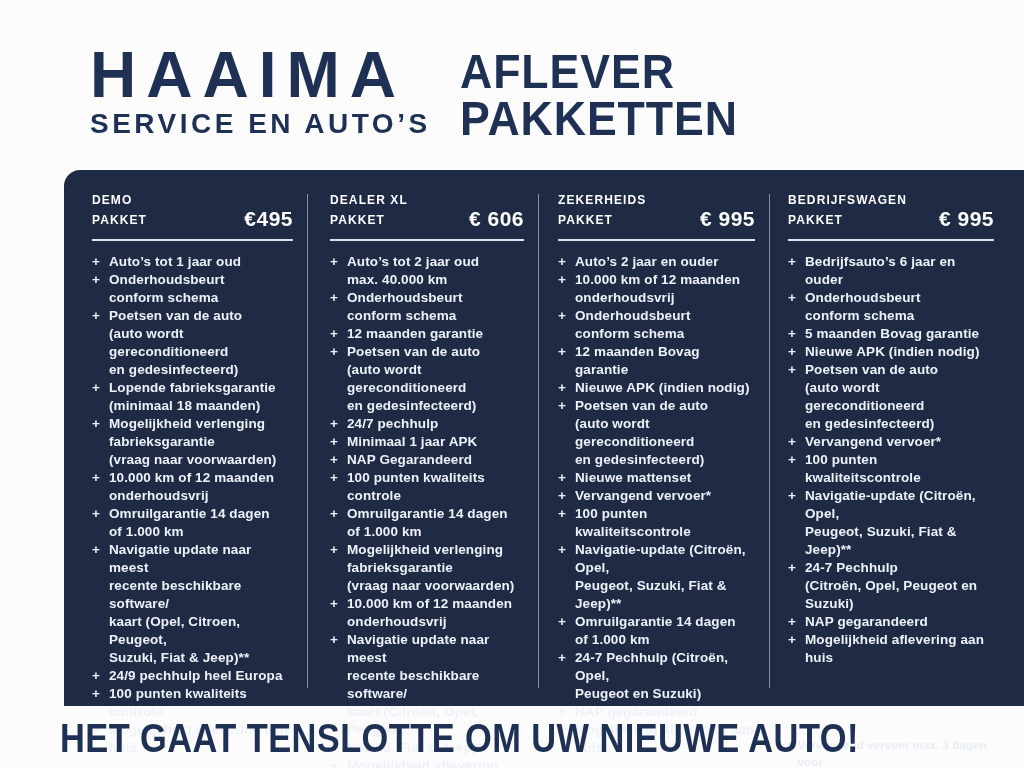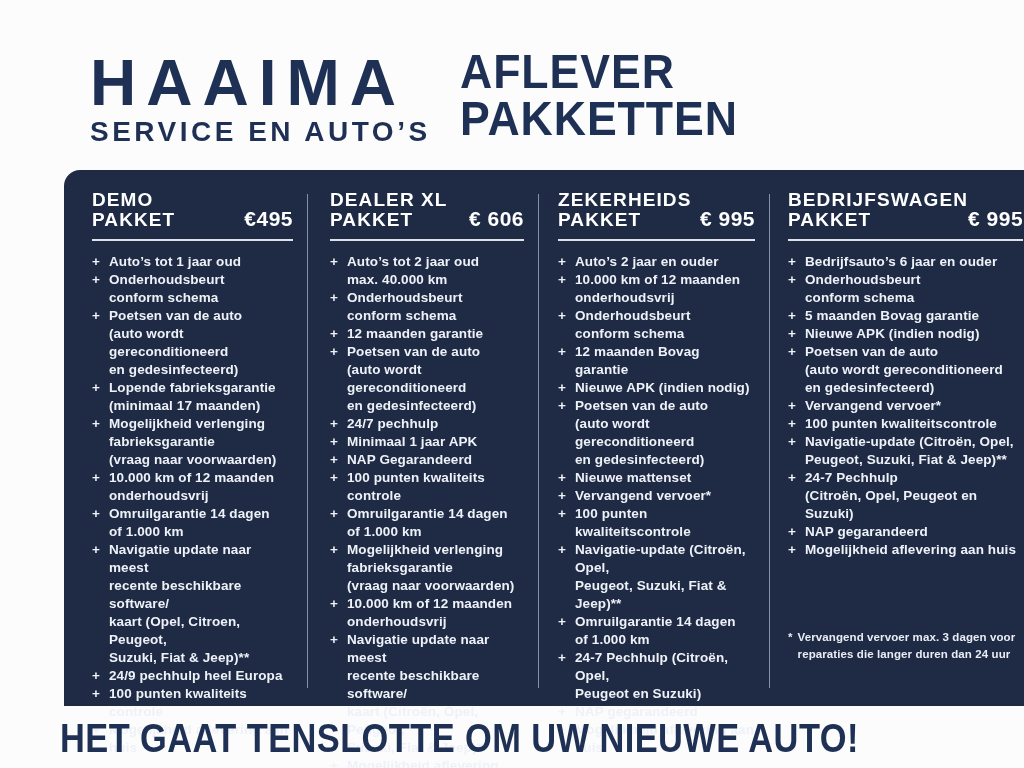--- a/index.html
+++ b/index.html
@@ -4,21 +4,21 @@
 <style>
   * { margin:0; padding:0; box-sizing:border-box; }
   html,body { width:1024px; height:768px; overflow:hidden; }
   body {
     background:#fcfcfd;
     font-family:"Liberation Sans", sans-serif;
     position:relative;
   }
 
   
-  .brand { position:absolute; left:90px; top:50px; color:#1e3054; }
+  .brand { position:absolute; left:90px; top:42px; color:#1e3054; }
   .brand-name {
     font-size:64px; font-weight:800; letter-spacing:10px;
     line-height:66px; color:#1e3054;
   }
   .brand-sub {
     font-size:28px; font-weight:700; letter-spacing:3.5px;
     line-height:30px; color:#1e3054; margin-top:1px;
   }
   .page-title {
     position:absolute; left:460px; top:48px;
@@ -41,21 +41,21 @@
   .col:nth-child(2){ flex:0 0 231px; padding-left:23px; }
   .col:nth-child(3){ flex:0 0 231px; padding-left:20px; }
   .col:nth-child(4){ flex:1 1 auto;  padding-left:19px; padding-right:30px; }
   .col + .col::before{
     content:""; position:absolute; left:0; top:24px; bottom:18px;
     width:1px; background:rgba(220,228,240,0.55);
   }
 
   .col-head { display:flex; justify-content:space-between; align-items:flex-end; }
   .col-title {
-    font-size:19px; font-weight:800; letter-spacing:1.1px;
+    font-size:12px; font-weight:800; letter-spacing:1.1px;
     line-height:20px; color:#ffffff; white-space:pre-line;
   }
   .col-price {
     font-size:21px; font-weight:800; color:#ffffff;
     letter-spacing:0.5px; line-height:22px; white-space:nowrap;
   }
   .rule { height:2px; background:#dde2ea; margin-top:9px; }
 
   .items { margin-top:12px; }
   .item {
@@ -120,21 +120,21 @@
             </div>
             <div class="item">
               <span class="plus">+</span>
               <span class="txt">Poetsen van de auto
 (auto wordt gereconditioneerd
 en gedesinfecteerd)</span>
             </div>
             <div class="item">
               <span class="plus">+</span>
               <span class="txt">Lopende fabrieksgarantie
-(minimaal 17 maanden)</span>
+(minimaal 18 maanden)</span>
             </div>
             <div class="item">
               <span class="plus">+</span>
               <span class="txt">Mogelijkheid verlenging
 fabrieksgarantie
 (vraag naar voorwaarden)</span>
             </div>
             <div class="item">
               <span class="plus">+</span>
               <span class="txt">10.000 km of 12 maanden

